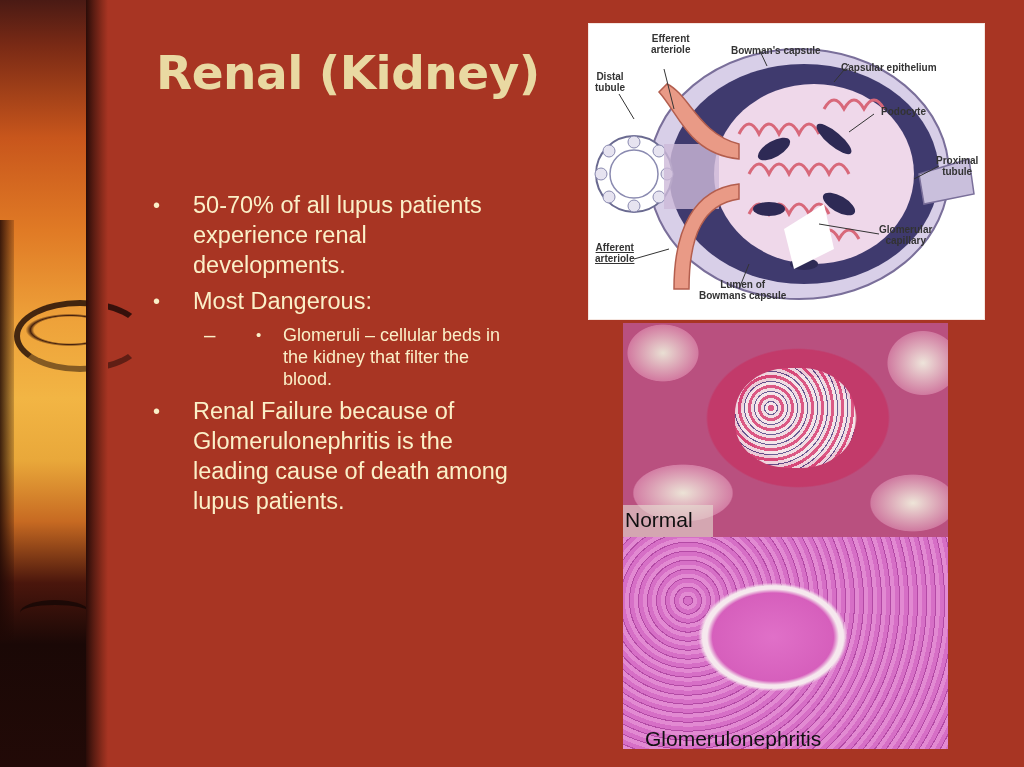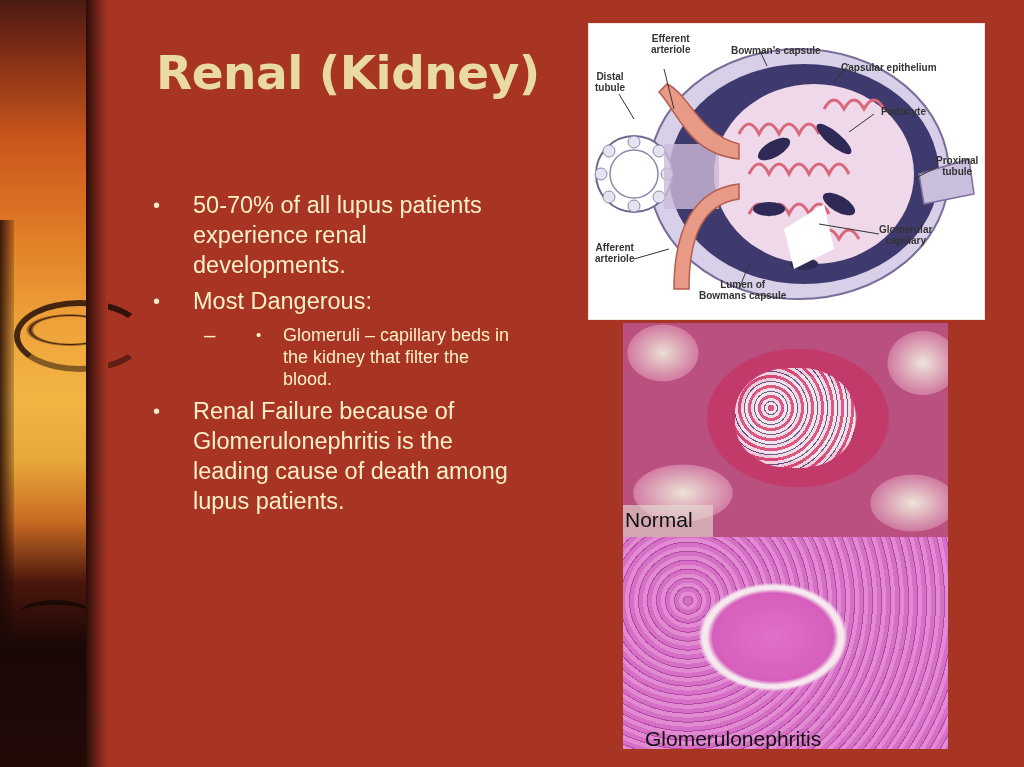--- a/index.html
+++ b/index.html
@@ -146,21 +146,21 @@
   </div>
   <div class="l1">
     <span class="bullet">•</span>
     <span>Most Dangerous:</span>
   </div>
   <div class="l2" style="width:290px;">
     <span class="bullet">–</span>
   </div>
   <div class="l3" style="width:236px;">
     <span class="bullet">•</span>
-    <span>Glomeruli – capillary beds in the kidney that filter the blood.</span>
+    <span>Glomeruli – cellular beds in the kidney that filter the blood.</span>
   </div>
   <div class="l1" style="width:330px;">
     <span class="bullet">•</span>
     <span>Renal Failure because of Glomerulonephritis is the leading cause of death among lupus patients.</span>
   </div>
 </div>
 
 <div class="diagram">
   <svg width="395" height="295" viewBox="0 0 395 295">
 
@@ -220,21 +220,21 @@
       <line x1="150" y1="265" x2="160" y2="240"></line>
     </g>
   </svg>
   <div class="dlabel" style="left:142px; top:21px;">Bowman's capsule</div>
   <div class="dlabel" style="left:62px; top:9px;">Efferent<br>arteriole</div>
   <div class="dlabel" style="left:252px; top:38px;">Capsular epithelium</div>
   <div class="dlabel" style="left:6px; top:47px;">Distal<br>tubule</div>
   <div class="dlabel" style="left:292px; top:82px;">Podocyte</div>
   <div class="dlabel" style="left:347px; top:131px;">Proximal<br>tubule</div>
   <div class="dlabel" style="left:290px; top:200px;">Glomerular<br>capillary</div>
-  <div class="dlabel" style="left:6px; top:218px;">Afferent<br>arteriole</div>
+  <div class="dlabel" style="left:6px; top:218px;text-decoration:underline;">Afferent<br>arteriole</div>
   <div class="dlabel" style="left:110px; top:255px;">Lumen of<br>Bowmans capsule</div>
 </div>
 
 <div class="micro normal">
   <div class="tuft"></div>
   <div class="cap-bg"></div>
   <div class="cap">Normal</div>
 </div>
 <div class="micro gn">
   <div class="cap">Glomerulonephritis</div>

